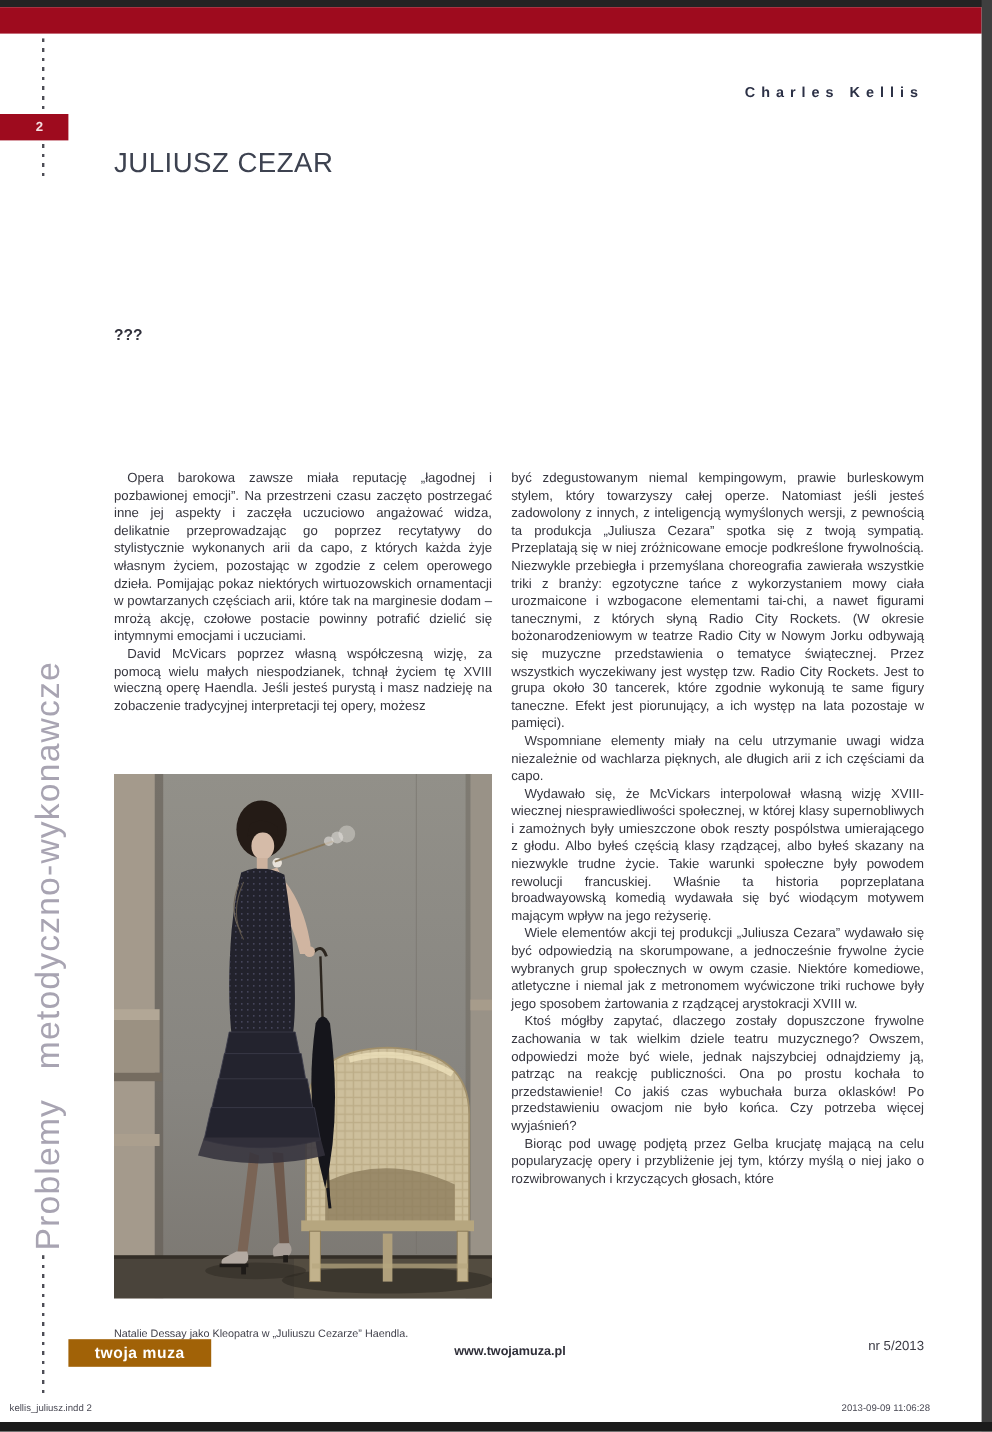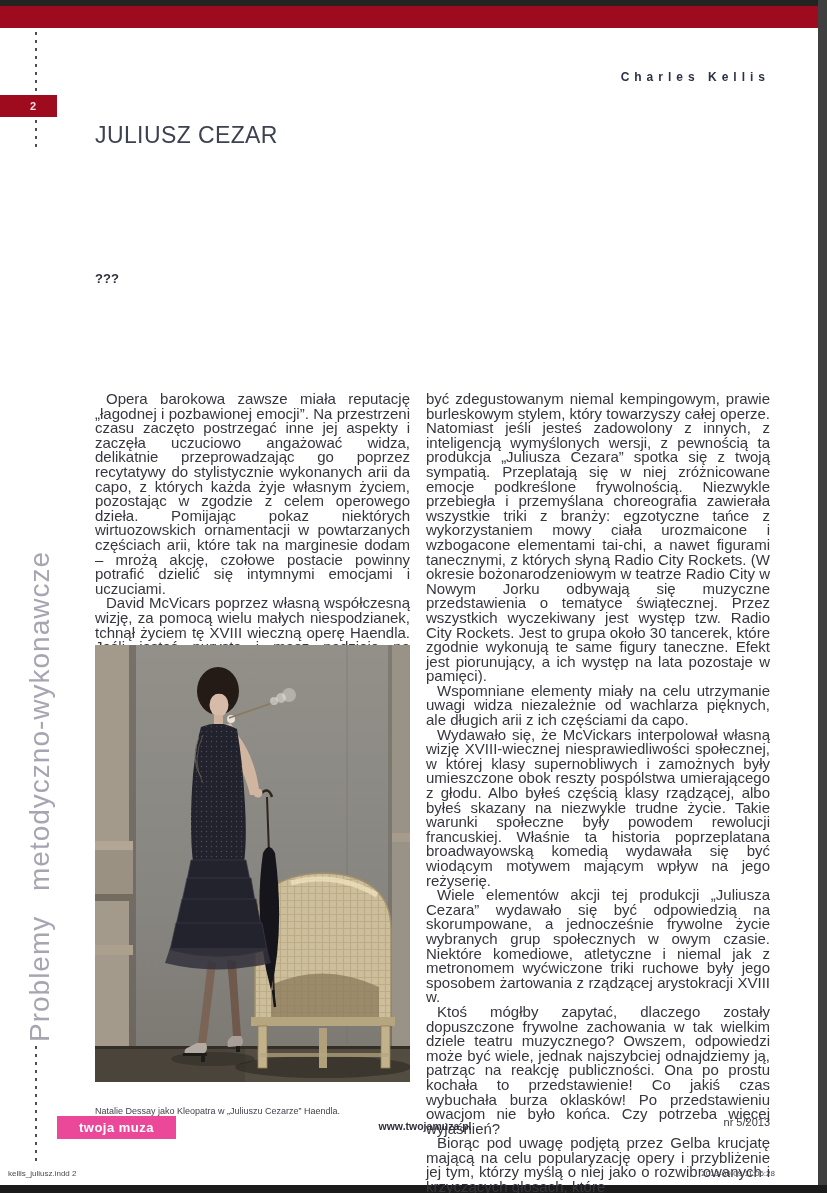--- a/index.html
+++ b/index.html
@@ -26,33 +26,33 @@
           font-size:12px;font-weight:bold;letter-spacing:5px;color:#2c3146;}
   .title{position:absolute;left:95px;top:122px;margin:0;font-size:23px;font-weight:500;
          letter-spacing:.4px;color:#3d4250;}
   .lead{position:absolute;left:95px;top:271px;font-size:13px;font-weight:bold;color:#30303b;}
 
   .sidebar-vertical{position:absolute;left:24px;top:1042px;width:852px;height:36px;
           transform:rotate(-90deg);transform-origin:top left;
           font-size:28px;font-weight:400;letter-spacing:1px;word-spacing:16px;
           color:#a8a4b2;white-space:nowrap;}
 
-  .col{position:absolute;top:392px;font-size:15px;line-height:14.6px;
+  .col{position:absolute;top:392px;font-size:11px;line-height:14.6px;
        text-align:justify;color:#36363f;}
   .col p{margin:0;text-indent:11px;}
   .col p.no-indent{text-indent:0;}
   .col-left{left:95px;width:315px;}
   .col-right{left:426px;width:344px;}
 
   .photo{position:absolute;left:95px;top:645px;width:315px;height:437px;margin:0;
          background:#8a8884;}
   .photo svg{display:block;}
   .caption{position:absolute;left:95px;top:1086px;width:330px;font-size:9px;color:#42424c;margin-top:20px;}
 
-  .brand-box{position:absolute;left:57px;top:1116px;width:119px;height:23px;background:#ec4899;
+  .brand-box{position:absolute;left:57px;top:1116px;width:119px;height:23px;background:#a16207;
              color:#ffffff;font-size:13px;font-weight:bold;letter-spacing:.5px;
              text-align:center;line-height:23px;}
   .website{position:absolute;left:60px;top:1120px;width:730px;text-align:center;
            font-size:10.5px;font-weight:bold;color:#2e2e38;}
   .issue{position:absolute;right:57px;top:1116px;font-size:11px;color:#3a3a44;}
 
   .print-mark{position:absolute;top:1169px;font-size:8px;color:#4a4a55;}
   .print-left{left:8px;}
   .print-right{right:52px;text-align:left;}
 </style>

